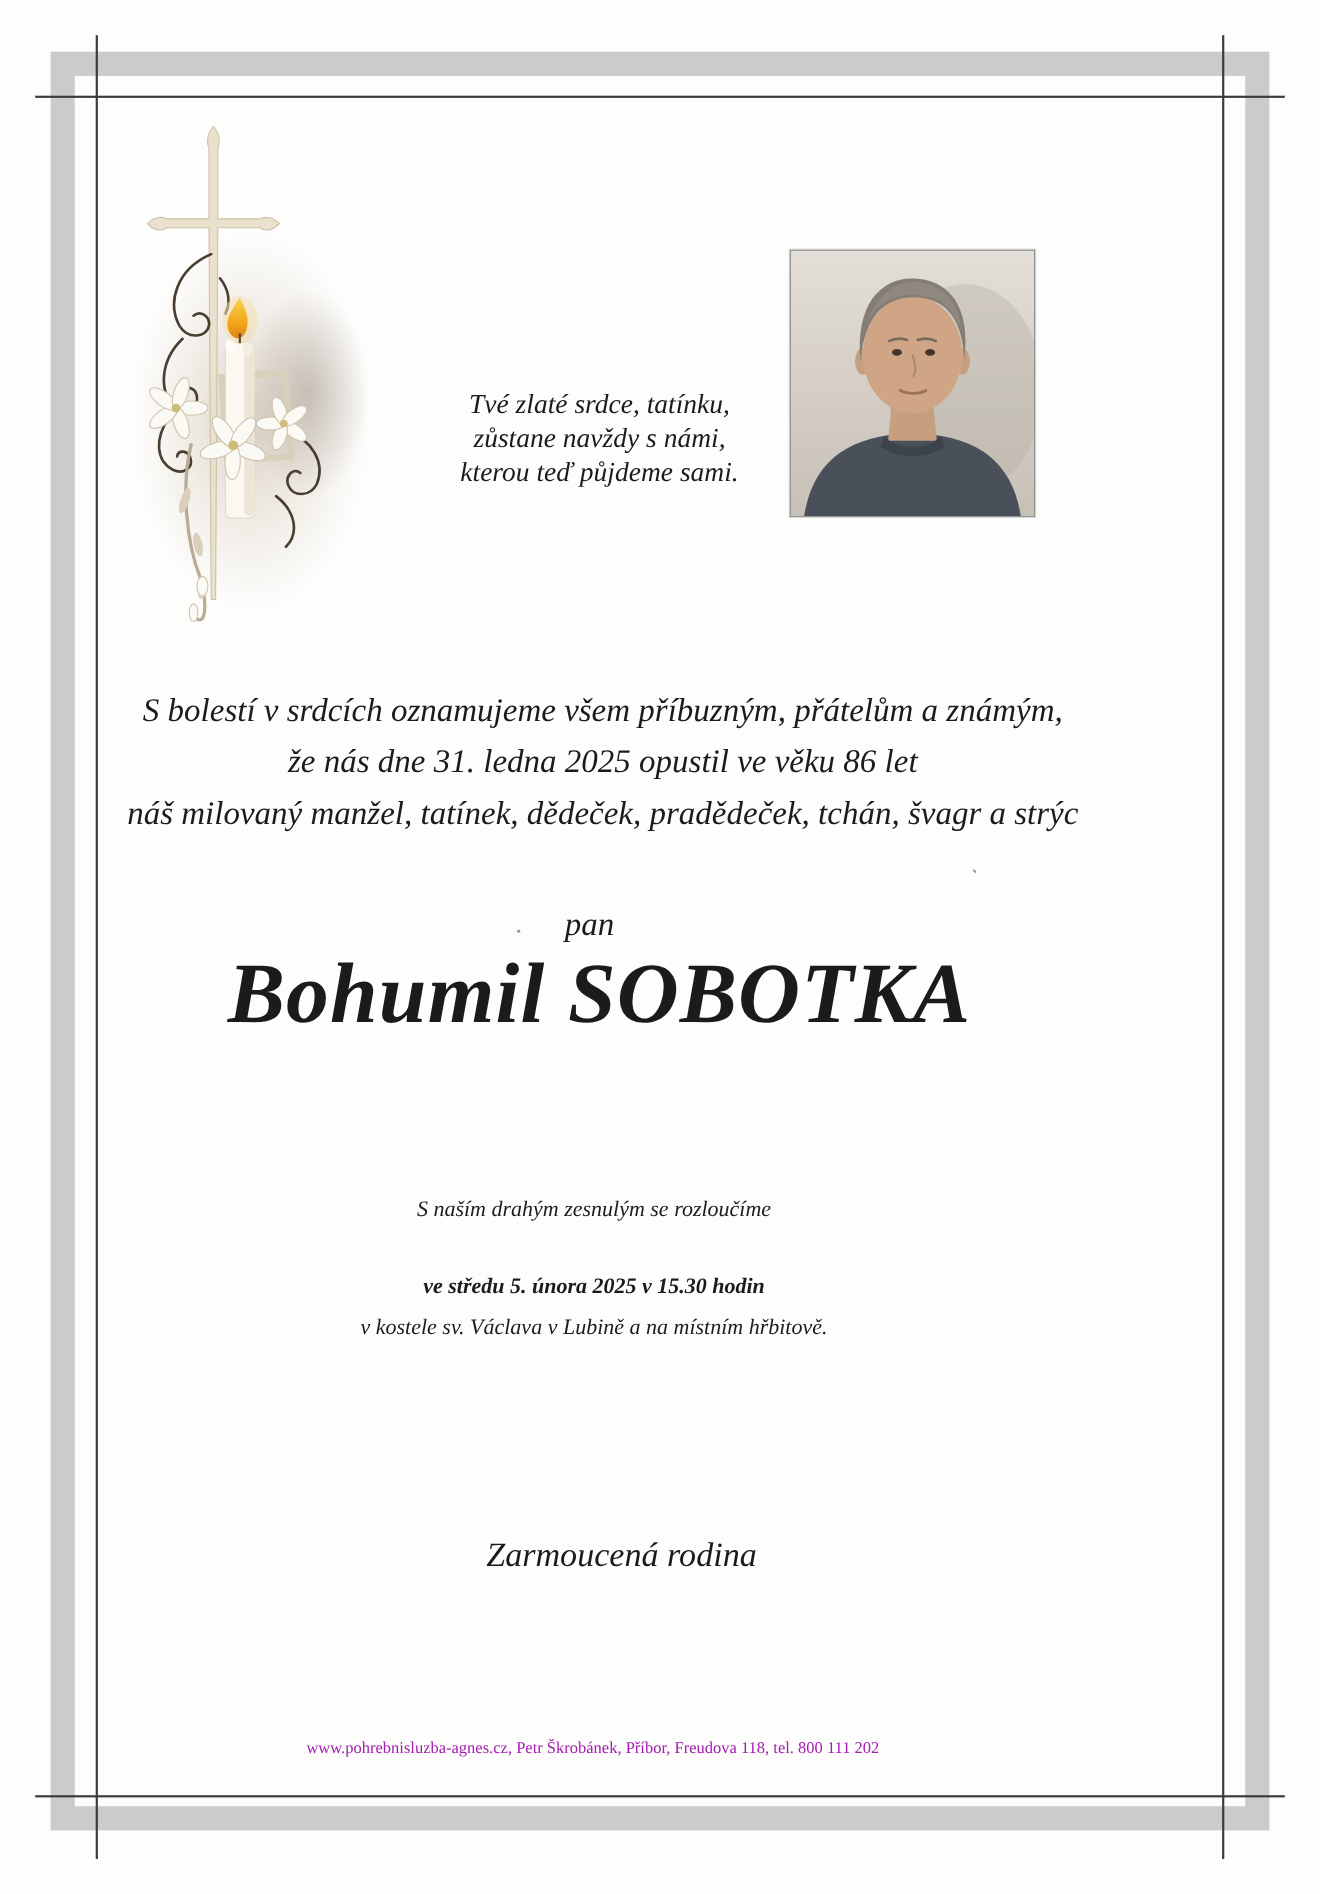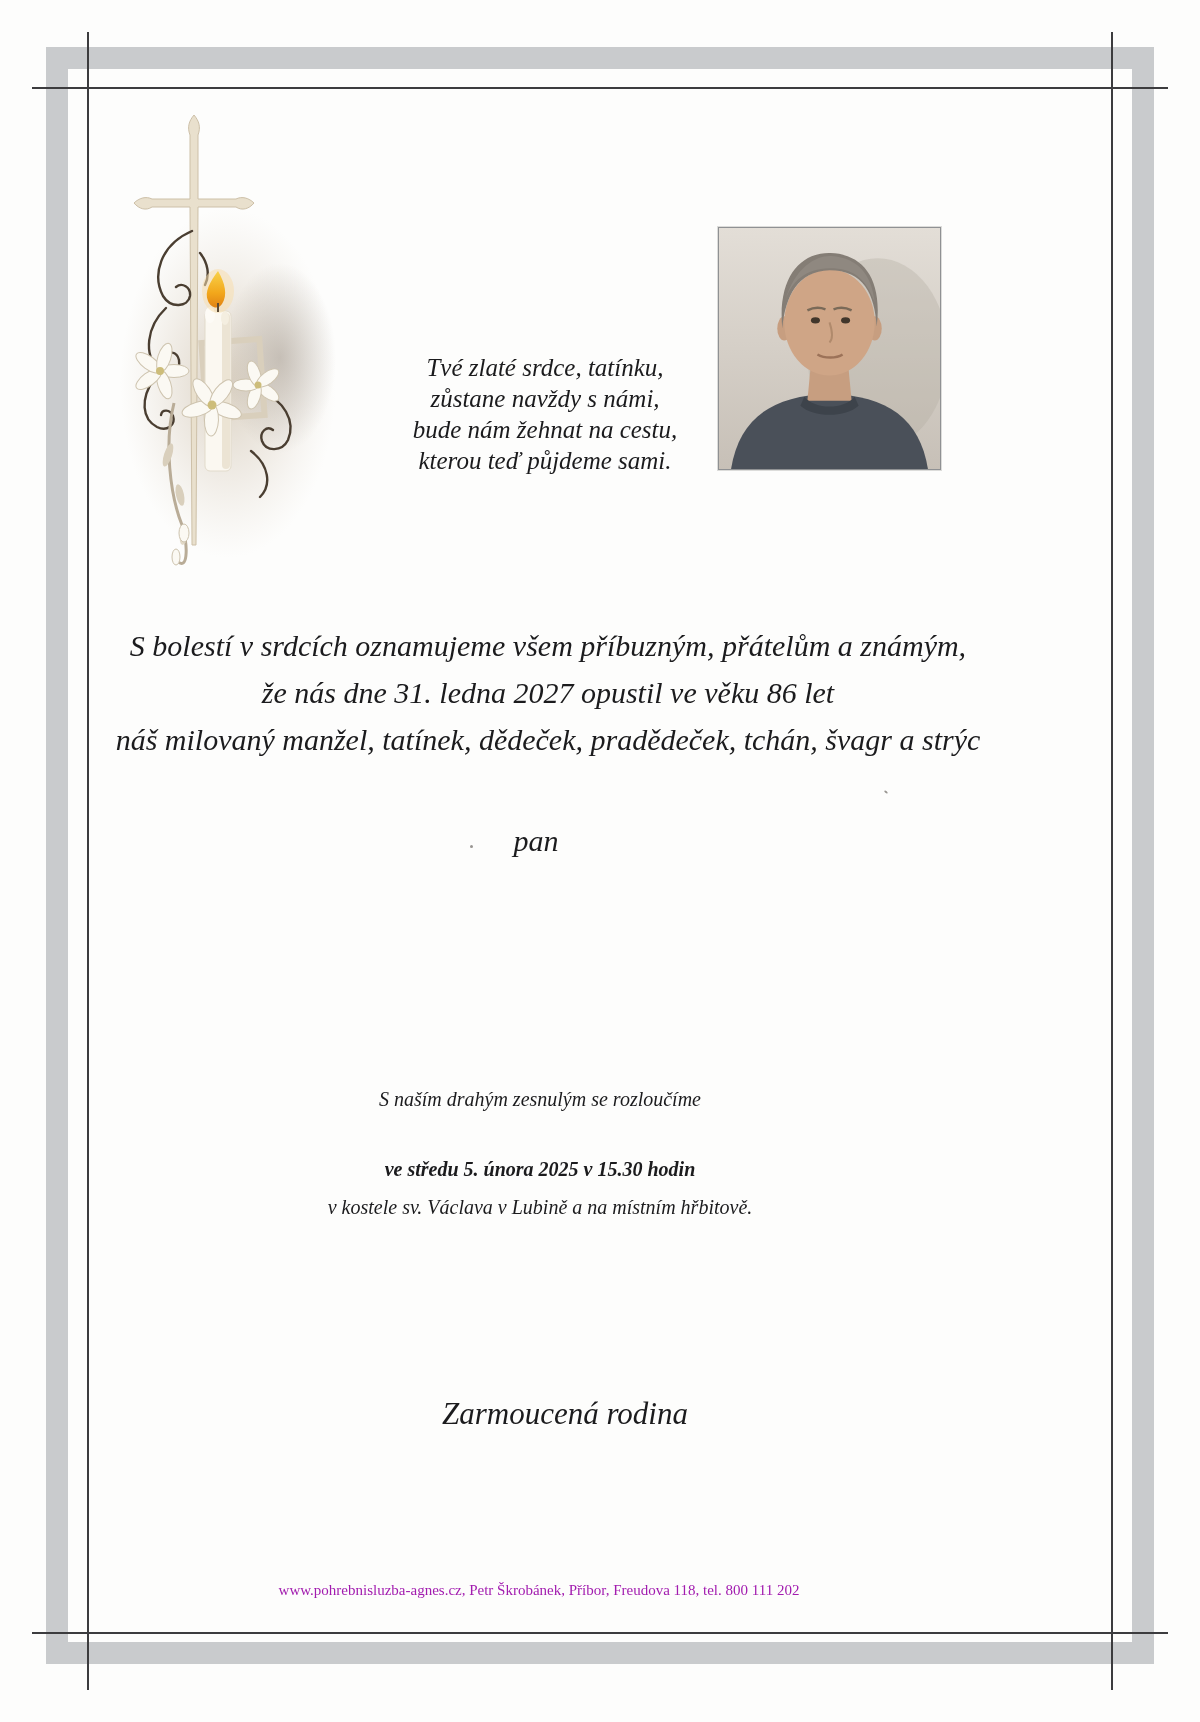--- a/index.html
+++ b/index.html
@@ -162,31 +162,31 @@
       <ellipse cx="96" cy="92" rx="4.5" ry="3" fill="#41362b"></ellipse>
       <ellipse cx="126" cy="92" rx="4.5" ry="3" fill="#41362b"></ellipse>
       <path d="M110,94 C113,103 114,110 110,114" stroke="#b08a6c" stroke-width="2" fill="none"></path>
       <path d="M98,126 C105,130 117,130 123,126" stroke="#9c7258" stroke-width="2.5" fill="none"></path>
     </svg>
   </div>
 
   <div class="txt poem">
     <div>Tvé zlaté srdce, tatínku,</div>
     <div>zůstane navždy s námi,</div>
-    <div>bude nám žehnat na cestu,</div>
     <div>kterou teď půjdeme sami.</div>
   </div>
 
   <div class="txt announcement">
     <div>S bolestí v srdcích oznamujeme všem příbuzným, přátelům a známým,</div>
-    <div>že nás dne 31. ledna 2027 opustil ve věku 86 let</div>
+    <div>že nás dne 31. ledna 2025 opustil ve věku 86 let</div>
     <div>náš milovaný manžel, tatínek, dědeček, pradědeček, tchán, švagr a strýc</div>
   </div>
 
   <div class="txt honorific">pan</div>
+  <div class="txt name">Bohumil SOBOTKA</div>
 
   <div class="txt farewell">
     <div>S naším drahým zesnulým se rozloučíme</div>
     <div class="bold">ve středu 5. února 2025 v 15.30 hodin</div>
     <div>v kostele sv. Václava v Lubině a na místním hřbitově.</div>
   </div>
 
   <div class="txt signature">Zarmoucená rodina</div>
 
   <div class="txt footer">www.pohrebnisluzba-agnes.cz, Petr Škrobánek, Příbor, Freudova 118, tel. 800 111 202</div>

